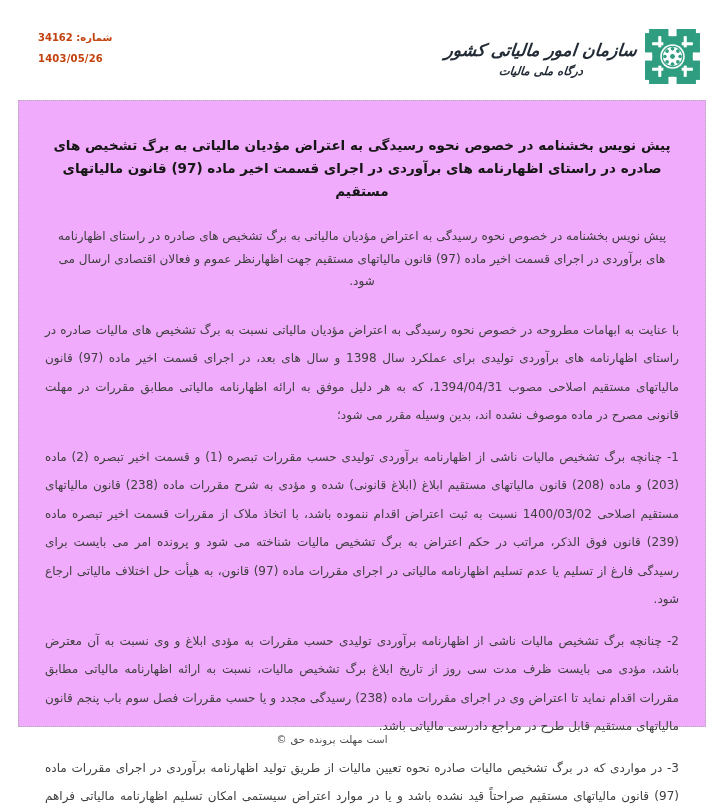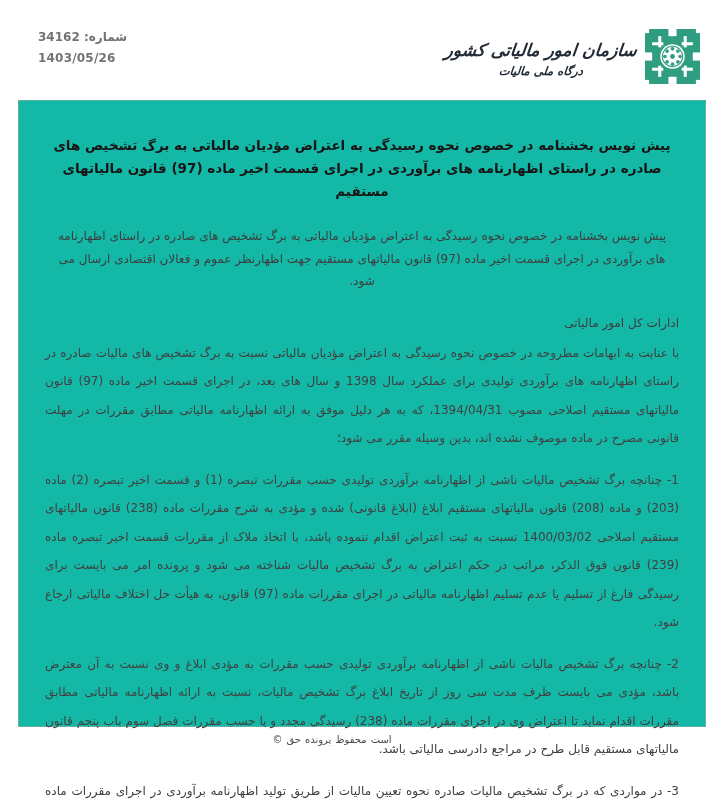--- a/index.html
+++ b/index.html
@@ -19,23 +19,23 @@
   }
   .hdr-left {
     position: absolute;
     top: 27px;
     left: 38px;
     direction: ltr;
     text-align: left;
   }
   .hdr-left .num,
   .hdr-left .date {
-    font-size: 12px;
-    font-weight: bold;
-    color: #737373;
+    font-size: 10px;
+    font-weight: bold;
+    color: #c2410c;
     line-height: 21px;
     letter-spacing: 0.2px;
   }
   .hdr-right {
     position: absolute;
     top: 28px;
     right: 19px;
     display: flex;
     align-items: center;
     gap: 7px;
@@ -67,21 +67,21 @@
     flex: 0 0 auto;
   }
 
   
   .doc-box {
     margin-left: 18px;
     width: 688px;
     height: 627px;
     border: 1px dotted #ababab;
     padding: 16px 26px 18px 26px;
-    background: #14b8a6;
+    background: #f0abfc;
   }
 
   .doc-title {
     direction: rtl;
     text-align: center;
     font-size: 13.5px;
     font-weight: bold;
     color: #161616;
     line-height: 23px;
     margin: 17px 4px 22px 4px;
@@ -180,29 +180,28 @@
           <circle cx="28" cy="28" r="10" fill="none" stroke="#2f9d80" stroke-width="1"></circle>
         </g>
       </svg>
     </div>
   </div>
 </header>
 
 <main class="doc-box">
   <h1 class="doc-title">پیش نویس بخشنامه در خصوص نحوه رسیدگی به اعتراض مؤدیان مالیاتی به برگ تشخیص های صادره در راستای اظهارنامه های برآوردی در اجرای قسمت اخیر ماده (97) قانون مالیاتهای مستقیم</h1>
   <p class="doc-abstract">پیش نویس بخشنامه در خصوص نحوه رسیدگی به اعتراض مؤدیان مالیاتی به برگ تشخیص های صادره در راستای اظهارنامه های برآوردی در اجرای قسمت اخیر ماده (97) قانون مالیاتهای مستقیم جهت اظهارنظر عموم و فعالان اقتصادی ارسال می شود.</p>
-  <p class="doc-salutation">ادارات کل امور مالیاتی</p>
   <p class="para">با عنایت به ابهامات مطروحه در خصوص نحوه رسیدگی به اعتراض مؤدیان مالیاتی نسبت به برگ تشخیص های مالیات صادره در راستای اظهارنامه های برآوردی تولیدی برای عملکرد سال 1398 و سال های بعد، در اجرای قسمت اخیر ماده (97) قانون مالیاتهای مستقیم اصلاحی مصوب 1394/04/31، که به هر دلیل موفق به ارائه اظهارنامه مالیاتی مطابق مقررات در مهلت قانونی مصرح در ماده موصوف نشده اند، بدین وسیله مقرر می شود؛</p>
   <p class="para">1- چنانچه برگ تشخیص مالیات ناشی از اظهارنامه برآوردی تولیدی حسب مقررات تبصره (1) و قسمت اخیر تبصره (2) ماده (203) و ماده (208) قانون مالیاتهای مستقیم ابلاغ (ابلاغ قانونی) شده و مؤدی به شرح مقررات ماده (238) قانون مالیاتهای مستقیم اصلاحی 1400/03/02 نسبت به ثبت اعتراض اقدام ننموده باشد، با اتخاذ ملاک از مقررات قسمت اخیر تبصره ماده (239) قانون فوق الذکر، مراتب در حکم اعتراض به برگ تشخیص مالیات شناخته می شود و پرونده امر می بایست برای رسیدگی فارغ از تسلیم یا عدم تسلیم اظهارنامه مالیاتی در اجرای مقررات ماده (97) قانون، به هیأت حل اختلاف مالیاتی ارجاع شود.</p>
   <p class="para">2- چنانچه برگ تشخیص مالیات ناشی از اظهارنامه برآوردی تولیدی حسب مقررات به مؤدی ابلاغ و وی نسبت به آن معترض باشد، مؤدی می بایست ظرف مدت سی روز از تاریخ ابلاغ برگ تشخیص مالیات، نسبت به ارائه اظهارنامه مالیاتی مطابق مقررات اقدام نماید تا اعتراض وی در اجرای مقررات ماده (238) رسیدگی مجدد و یا حسب مقررات فصل سوم باب پنجم قانون مالیاتهای مستقیم قابل طرح در مراجع دادرسی مالیاتی باشد.</p>
   <p class="para">3- در مواردی که در برگ تشخیص مالیات صادره نحوه تعیین مالیات از طریق تولید اظهارنامه برآوردی در اجرای مقررات ماده (97) قانون مالیاتهای مستقیم صراحتاً قید نشده باشد و یا در موارد اعتراض سیستمی امکان تسلیم اظهارنامه مالیاتی فراهم نشده باشد، فارغ از تسلیم یا عدم تسلیم اظهارنامه مالیاتی در موعد مقرر اعتراض به برگ تشخیص مالیاتی، اعتراض مؤدی برابر قانون قابل رسیدگی خواهد بود.</p>
 
 </main>
 
 <footer class="letter-footer">
   <span class="copyright-line">
     <span>©</span>
     <span>حق</span>
     <span>پرونده</span>
-    <span>محفوظ</span>
+    <span>مهلت</span>
     <span>است</span>
   </span>
 </footer>
 
 </body></html>

